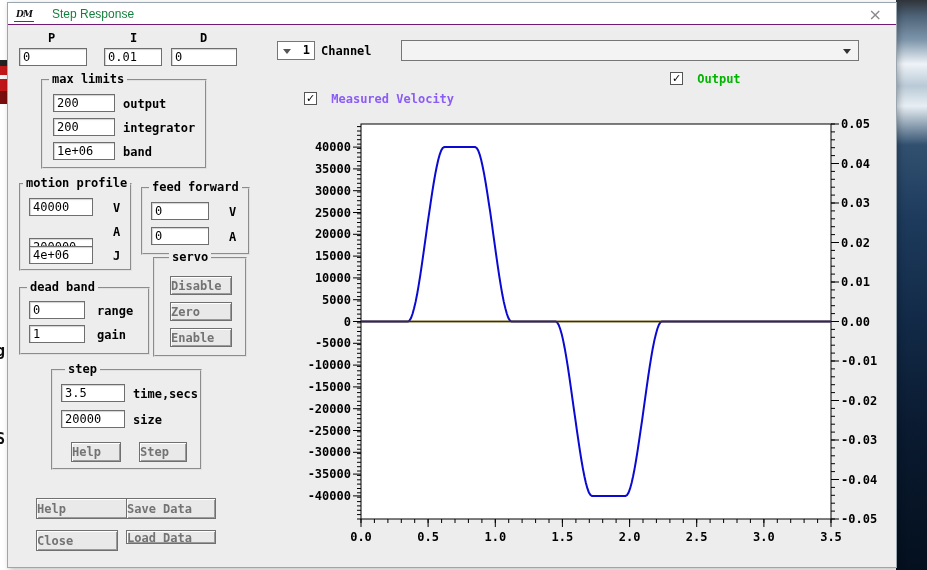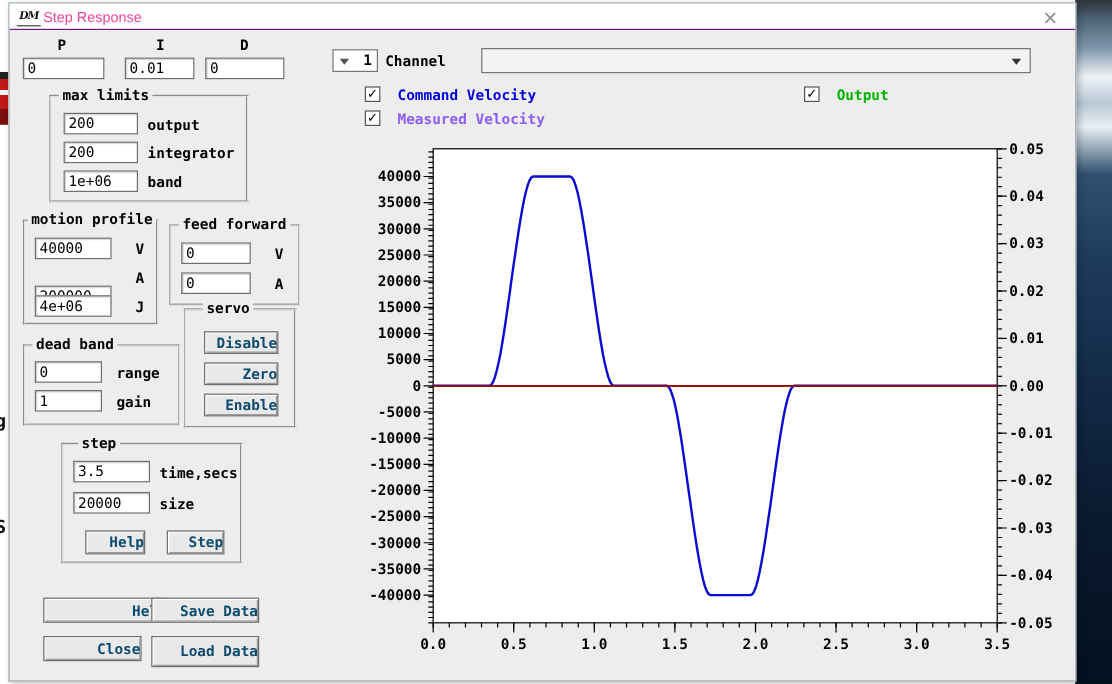--- a/index.html
+++ b/index.html
@@ -17,29 +17,29 @@
   .frag-red{position:absolute;left:0;top:60px;width:7px;height:44px;
     background:linear-gradient(180deg,#222 0 6px,#c01818 6px 15px,#f4f4f4 15px 19px,#c01818 19px 31px,#7a0d0d 31px 44px)}
   .frag-letter{position:absolute;left:-4px;font:bold 15px "DejaVu Sans Mono",monospace;color:#111}
 
   
   .window{position:absolute;left:7px;top:2px;width:890px;height:566px;background:#ededed;
     border:1px solid #9aa7b1;box-shadow:2px 2px 6px rgba(0,0,0,.25)}
   .titlebar{position:absolute;left:0;top:0;width:100%;height:22px;background:#fff;border-bottom:1px solid #701a75}
   .appicon{position:absolute;left:6px;top:3px;width:20px;height:16px;font:italic bold 9px "DejaVu Serif",serif;
     color:#111;text-align:center;line-height:16px;letter-spacing:-1px;border-bottom:1px solid #444}
-  .wtitle{position:absolute;left:28px;top:4px;font:12px "Liberation Sans",sans-serif;color:#ec4899}
+  .wtitle{position:absolute;left:44px;top:4px;font:12px "Liberation Sans",sans-serif;color:#15803d}
   .closex{position:absolute;right:14px;top:2px;font:16px "DejaVu Sans",sans-serif;color:#8a8a8a;cursor:default}
 
   .lbl{position:absolute;font-weight:bold;white-space:pre}
   .entry{position:absolute;height:18px;background:#fff;border:1px solid #6e6e6e;
     box-shadow:inset 1px 1px 1px rgba(0,0,0,.18);font:12px "DejaVu Sans Mono",monospace;padding:0 3px;color:#000}
   .btn{position:absolute;background:#e9e9e9;border:1px solid #707070;
     box-shadow:inset 1px 1px 0 #ffffff,inset -1px -1px 0 #9a9a9a;
-    font:bold 12px "DejaVu Sans Mono",monospace;color:#0c4a6e;text-align:right;cursor:default}
+    font:bold 12px "DejaVu Sans Mono",monospace;color:#737373;text-align:left;cursor:default}
   .group{position:absolute;border:2px groove #e0e0e0}
   .gtitle{position:absolute;top:-9px;left:6px;background:#ededed;padding:0 3px;font-weight:bold;white-space:pre}
 
   .spin{position:absolute;left:269px;top:38px;width:38px;height:19px;background:#fff;border:1px solid #767676}
   .spin .arr{position:absolute;left:5px;top:7px;width:0;height:0;border-left:4px solid transparent;
     border-right:4px solid transparent;border-top:5px solid #555}
   .spin .val{position:absolute;right:4px;top:1px;font-weight:bold}
 
   .combo{position:absolute;left:393px;top:37px;width:458px;height:21px;background:#f3f3f3;
     border:1px solid #767676;font-weight:bold;line-height:19px;padding:0 7px;white-space:pre;overflow:hidden}
@@ -132,37 +132,33 @@
       <span class="lbl" style="left:80px;top:16px">time,secs</span>
       <input class="entry" style="left: 8px; top: 39px; width: 64px;" value="20000">
       <span class="lbl" style="left:80px;top:42px">size</span>
       <button class="btn" style="left:18px;top:71px;width:50px;height:20px">Help</button>
       <button class="btn" style="left:86px;top:71px;width:48px;height:20px">Step</button>
     </div>
 
     <button class="btn" style="left:28px;top:495px;width:104px;height:21px">Help</button>
     <button class="btn" style="left:118px;top:495px;width:90px;height:21px">Save Data</button>
     <button class="btn" style="left:28px;top:527px;width:82px;height:21px">Close</button>
-    <button class="btn" style="left:118px;top:527px;width:90px;height:26px">Load Data</button>
+    <button class="btn" style="left:118px;top:527px;width:90px;height:14px">Load Data</button>
 
     <div class="spin">
       <span class="arr"></span>
       <span class="val">1</span>
     </div>
     <span class="lbl" style="left:313px;top:41px">Channel</span>
 
     <div class="combo">
       
       <span class="arr"></span>
     </div>
 
-    <div class="check" style="left:296px;top:69px">
-      <span class="box">✓</span>
-      <span class="clabel" style="color: rgb(0, 0, 224);">Command Velocity</span>
-    </div>
     <div class="check" style="left:296px;top:89px">
       <span class="box">✓</span>
       <span class="clabel" style="color: #8b5cf6;">Measured Velocity</span>
     </div>
     <div class="check" style="left:662px;top:69px">
       <span class="box">✓</span>
       <span class="clabel" style="color: rgb(0, 180, 0);">Output</span>
     </div>
 
     <div class="chart">

